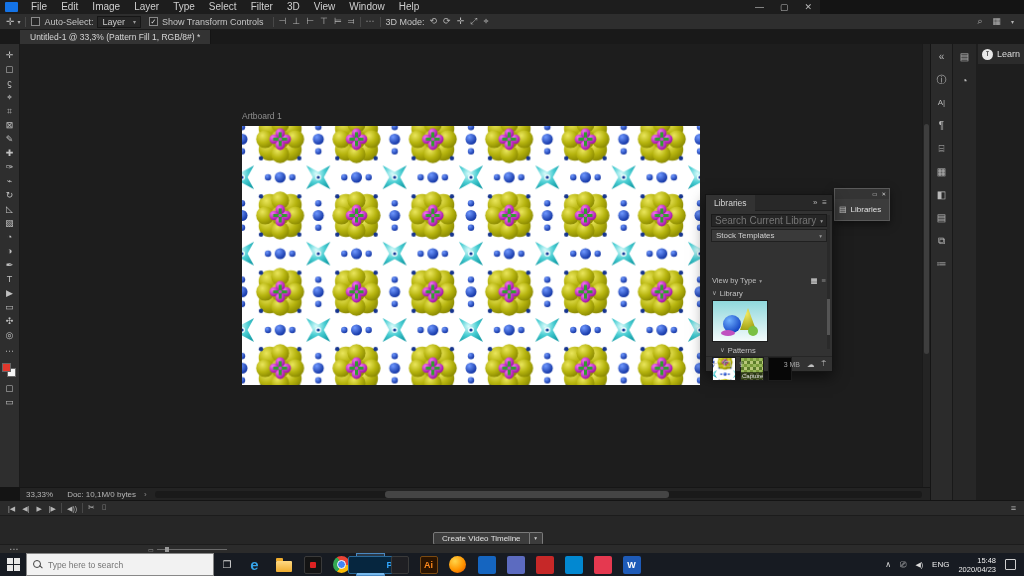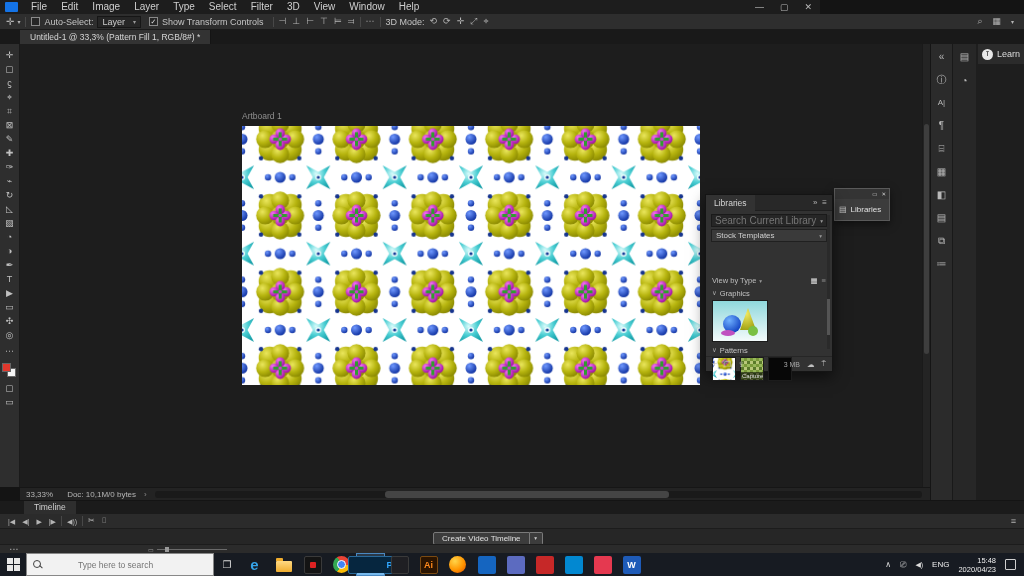--- a/index.html
+++ b/index.html
@@ -267,21 +267,21 @@
   </div>
   <div class="row" style="height:13px;padding:0 6px;margin-top:29px;">
     <span style="font-size:7.5px;color:#bdbdbd;">View by Type</span>
     <span style="font-size:5.5px;color:#999;margin-left:3px;">▾</span>
     <div style="flex:1"></div>
     <span style="font-size:7.5px;color:#e0e0e0;">▦</span>
     <span style="font-size:7.5px;color:#8a8a8a;margin-left:4px;">≡</span>
   </div>
   <div class="row" style="height:12px;padding:0 6px;gap:3px;">
     <span style="font-size:6.5px;color:#aaa;">∨</span>
-    <span style="font-size:7.5px;color:#c4c4c4;">Graphics</span>
+    <span style="font-size:7.5px;color:#c4c4c4;">Library</span>
   </div>
   <div style="padding:1px 6px 2px;">
     <div style="width:56px;height:42px;border:1px solid #1c1c1c;">
       <svg width="54" height="40">
         <defs>
           <linearGradient id="thbg" x1="0" y1="0" x2="0" y2="1">
               <stop offset="0" stop-color="#8fd8dc"></stop>
               <stop offset="1" stop-color="#f4fbfb"></stop>
             </linearGradient>
           <radialGradient id="thb" cx="35%" cy="30%" r="75%">
@@ -294,21 +294,21 @@
             </radialGradient>
         </defs>
         <rect width="54" height="40" fill="url(#thbg)"></rect>
         <circle cx="19" cy="23" r="9" fill="url(#thb)"></circle>
         <path d="M35 7 L43 29 L27 29 Z" fill="url(#thy)"></path>
         <circle cx="40" cy="30" r="5" fill="#7ac043"></circle>
         <ellipse cx="15" cy="32" rx="7" ry="3" fill="#c050c0"></ellipse>
       </svg>
     </div>
   </div>
-  <div class="row" style="height:12px;padding:0 6px;gap:3px;">
+  <div class="row" style="height:12px;padding:0 14px;gap:3px;">
     <span style="font-size:6.5px;color:#aaa;">∨</span>
     <span style="font-size:7.5px;color:#c4c4c4;">Patterns</span>
   </div>
   <div class="row" style="padding:1px 6px 1px;gap:4px;align-items:flex-start;">
     <div class="thumb24">
       <svg width="24" height="24">
           <rect width="24" height="24" fill="#fff"></rect>
           <g transform="scale(0.315)">
             <rect width="77" height="77" fill="url(#tile)"></rect>
           </g>
@@ -338,23 +338,20 @@
     <span style="font-size:5.5px;color:#ccc;">▭</span>
     <span style="font-size:5.5px;color:#ccc;">✕</span>
   </div>
   <div class="row" style="height:20px;gap:4px;padding-left:4px;">
     <span style="font-size:8px;color:#cfcfcf;">▤</span>
     <span style="font-size:8px;color:#e0e0e0;">Libraries</span>
   </div>
 </div>
 
 <div class="abs" style="left:0;top:500px;width:1024px;height:53px;background:#262626;border-top:1px solid #141414;">
-  <div class="row" style="height:13px;background:#1b1b1b;">
-    <span style="margin-left:24px;height:13px;line-height:13px;background:#2e2e2e;padding:0 10px;font-size:8.5px;color:#cfcfcf;">Timeline</span>
-  </div>
   <div class="row" style="height:15px;background:#2b2b2b;border-bottom:1px solid #1c1c1c;padding-left:8px;">
     <span class="ic" style="font-size:7px;">|◀</span>
     <span class="ic" style="font-size:7px;margin-left:7px;">◀|</span>
     <span class="ic" style="font-size:7px;margin-left:7px;">▶</span>
     <span class="ic" style="font-size:7px;margin-left:7px;">|▶</span>
     <div class="vdiv"></div>
     <span class="ic" style="font-size:7px;">◀))</span>
     <div class="vdiv"></div>
     <span class="ic" style="font-size:8px;">✂</span>
     <span class="ic" style="font-size:8px;margin-left:7px;">⌷</span>
@@ -380,21 +377,21 @@
   <div class="tb-slot" style="width:26px;">
     <div class="winlogo">
         <div></div>
         <div></div>
         <div></div>
         <div></div>
       </div>
   </div>
   <div class="row" style="width:188px;height:23px;background:#f2f2f2;border:1px solid #888;">
     <span class="mag"></span>
-    <input style="flex: 1 1 0%; min-width: 0px; background: none; border: none; outline: none; font-size: 8.5px; color: rgb(51, 51, 51); margin-left: 30px;" placeholder="Type here to search">
+    <input style="flex: 1 1 0%; min-width: 0px; background: none; border: none; outline: none; font-size: 8.5px; color: rgb(51, 51, 51);" placeholder="Type here to search">
   </div>
   <div class="tb-slot" style="width:26px;">
     <span style="font-size:10px;color:#d8d8d8;">❐</span>
   </div>
   <div class="tb-slot">
     <span style="font-size:15px;font-weight:bold;color:#35a3e8;line-height:18px;">e</span>
   </div>
   <div class="tb-slot">
       <div class="folder"></div>
     </div>

